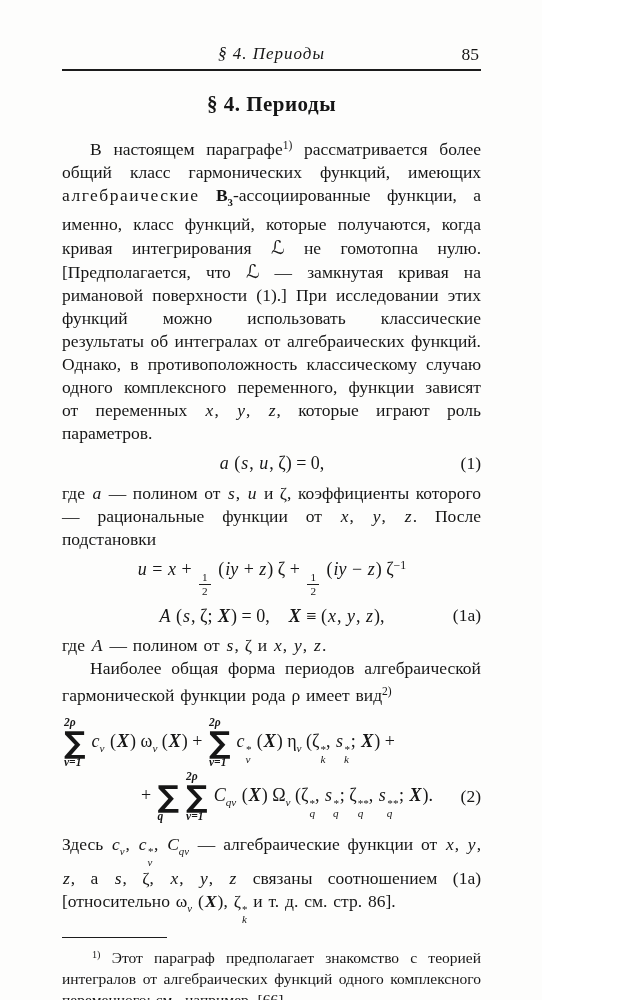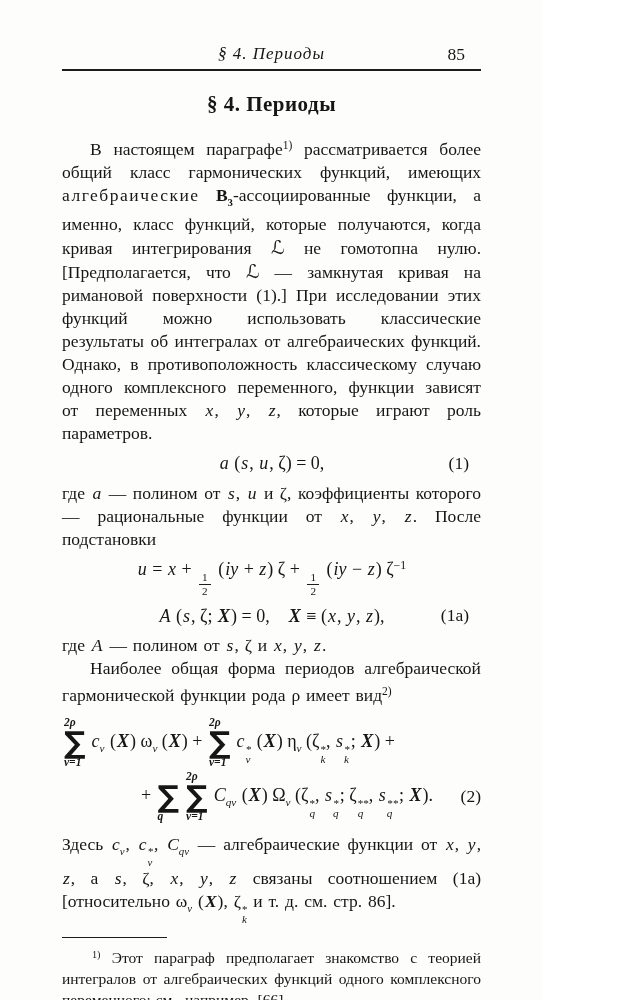--- a/index.html
+++ b/index.html
@@ -9,29 +9,29 @@
     box-sizing: border-box;
     background: #fdfdfc;
     color: #161616;
     font-family: "Liberation Serif", "DejaVu Serif", serif;
     padding: 44px 61px 0 62px;
     overflow: hidden;
   }
   
   .running-head { position: relative; height: 20px; text-align: center; }
   .rh-title { font-style: italic; font-size: 17px; letter-spacing: 1px; }
-  .rh-num { position: absolute; right: 16px; top: 0; font-size: 17.5px; font-style: normal; }
+  .rh-num { position: absolute; right: 2px; top: 0; font-size: 17.5px; font-style: normal; }
   .head-rule { border-bottom: 2px solid #1c1c1c; margin-top: 5px; }
   
   .heading { font-size: 21px; font-weight: bold; text-align: center; margin: 21px 0 17px 0; letter-spacing: 0.5px; }
   
   p.body { font-size: 17.5px; line-height: 23px; text-align: justify; margin: 0; word-spacing: 1.5px; }
   p.indent { text-indent: 28px; }
   
-  .eq { position: relative; margin: 7px 12px; font-size: 18px; text-align: center; line-height: 1.25; }
+  .eq { position: relative; margin: 7px 0; font-size: 18px; text-align: center; line-height: 1.25; }
   .eq-num { position: absolute; right: 0; top: 50%; transform: translateY(-50%); font-size: 17.5px; }
   .eq-left  { text-align: left; margin: 10px 0 2px 0; }
   .eq-right { text-align: right; padding-right: 48px; margin: 2px 0 10px 0; }
   
   .seg { white-space: pre-wrap; }
   .m  { font-style: italic; padding: 0 1px; }
   .bm { font-style: italic; font-weight: 700; padding: 0 1px; }
   .b  { font-weight: 700; }
   .isp { letter-spacing: 1.5px; }
   .frak { font-family: "DejaVu Serif", "DejaVu Sans", serif; font-size: 1.08em; }

